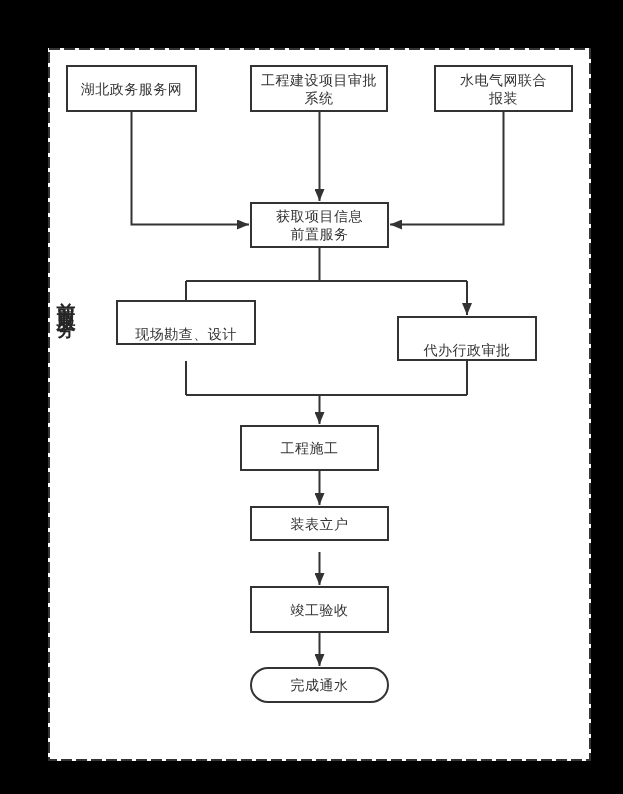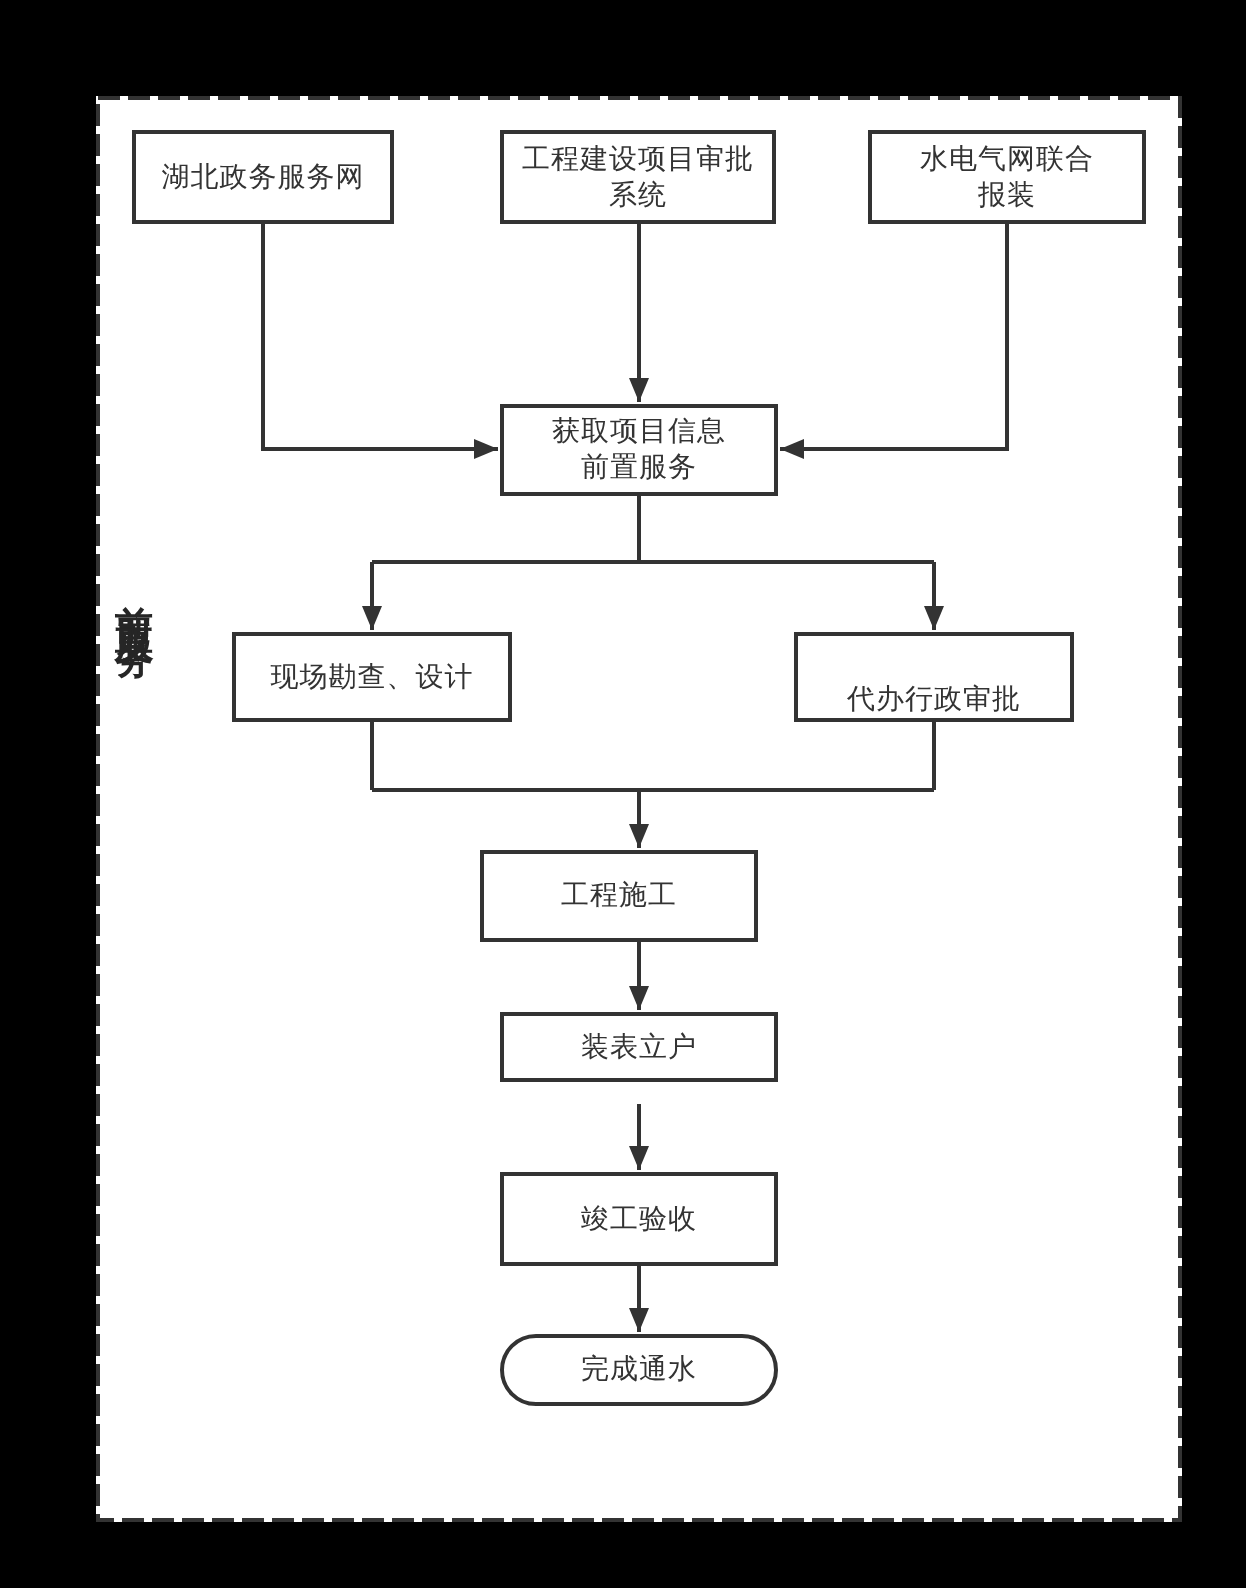--- a/index.html
+++ b/index.html
@@ -38,21 +38,21 @@
     position:absolute;left:56px;top:287px;
     writing-mode:vertical-rl;text-orientation:upright;
     font-size:19px;font-weight:bold;letter-spacing:6px;
     color:var(--side-label,#262626);line-height:22px;
   }
   
   .n-hubei{left:66px;top:65px;width:131px;height:47px;text-align:center;}
   .n-approval-system{left:250px;top:65px;width:138px;height:47px;}
   .n-joint-install{left:434px;top:65px;width:139px;height:47px;}
   .n-get-info{left:250px;top:202px;width:139px;height:46px;align-items:center;}
-  .n-survey-design{left:116px;top:316px;width:140px;height:45px;}
+  .n-survey-design{left:116px;top:300px;width:140px;height:45px;justify-content:flex-end;}
   .n-admin-approval{left:397px;top:316px;width:140px;height:45px;justify-content:flex-end;}
   .n-construction{left:240px;top:425px;width:139px;height:46px;}
   .n-meter-install{left:250px;top:506px;width:139px;height:35px;}
   .n-completion-acceptance{left:250px;top:586px;width:139px;height:47px;}
   .n-water-supply{left:250px;top:667px;width:139px;height:36px;border-radius:22px;}
 </style>
 </head>
 <body>
 
 <div class="stage">

